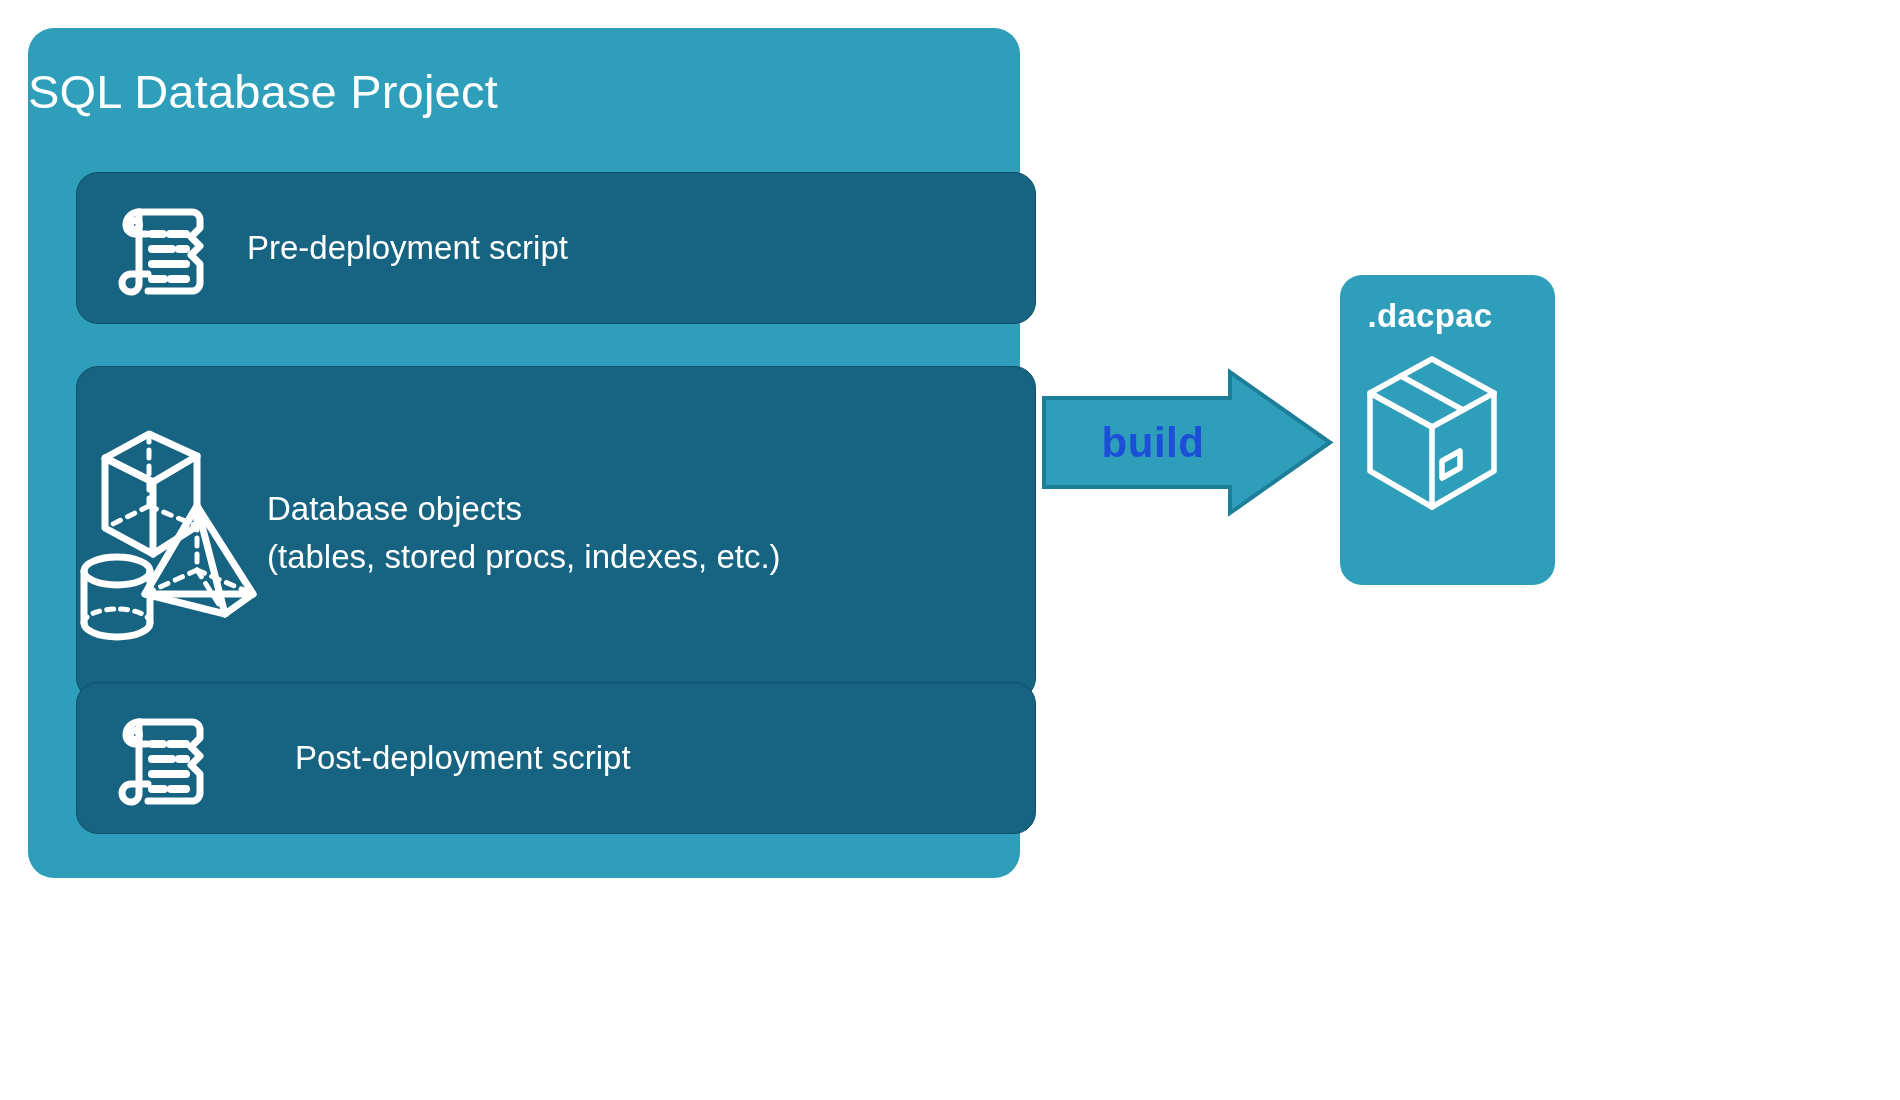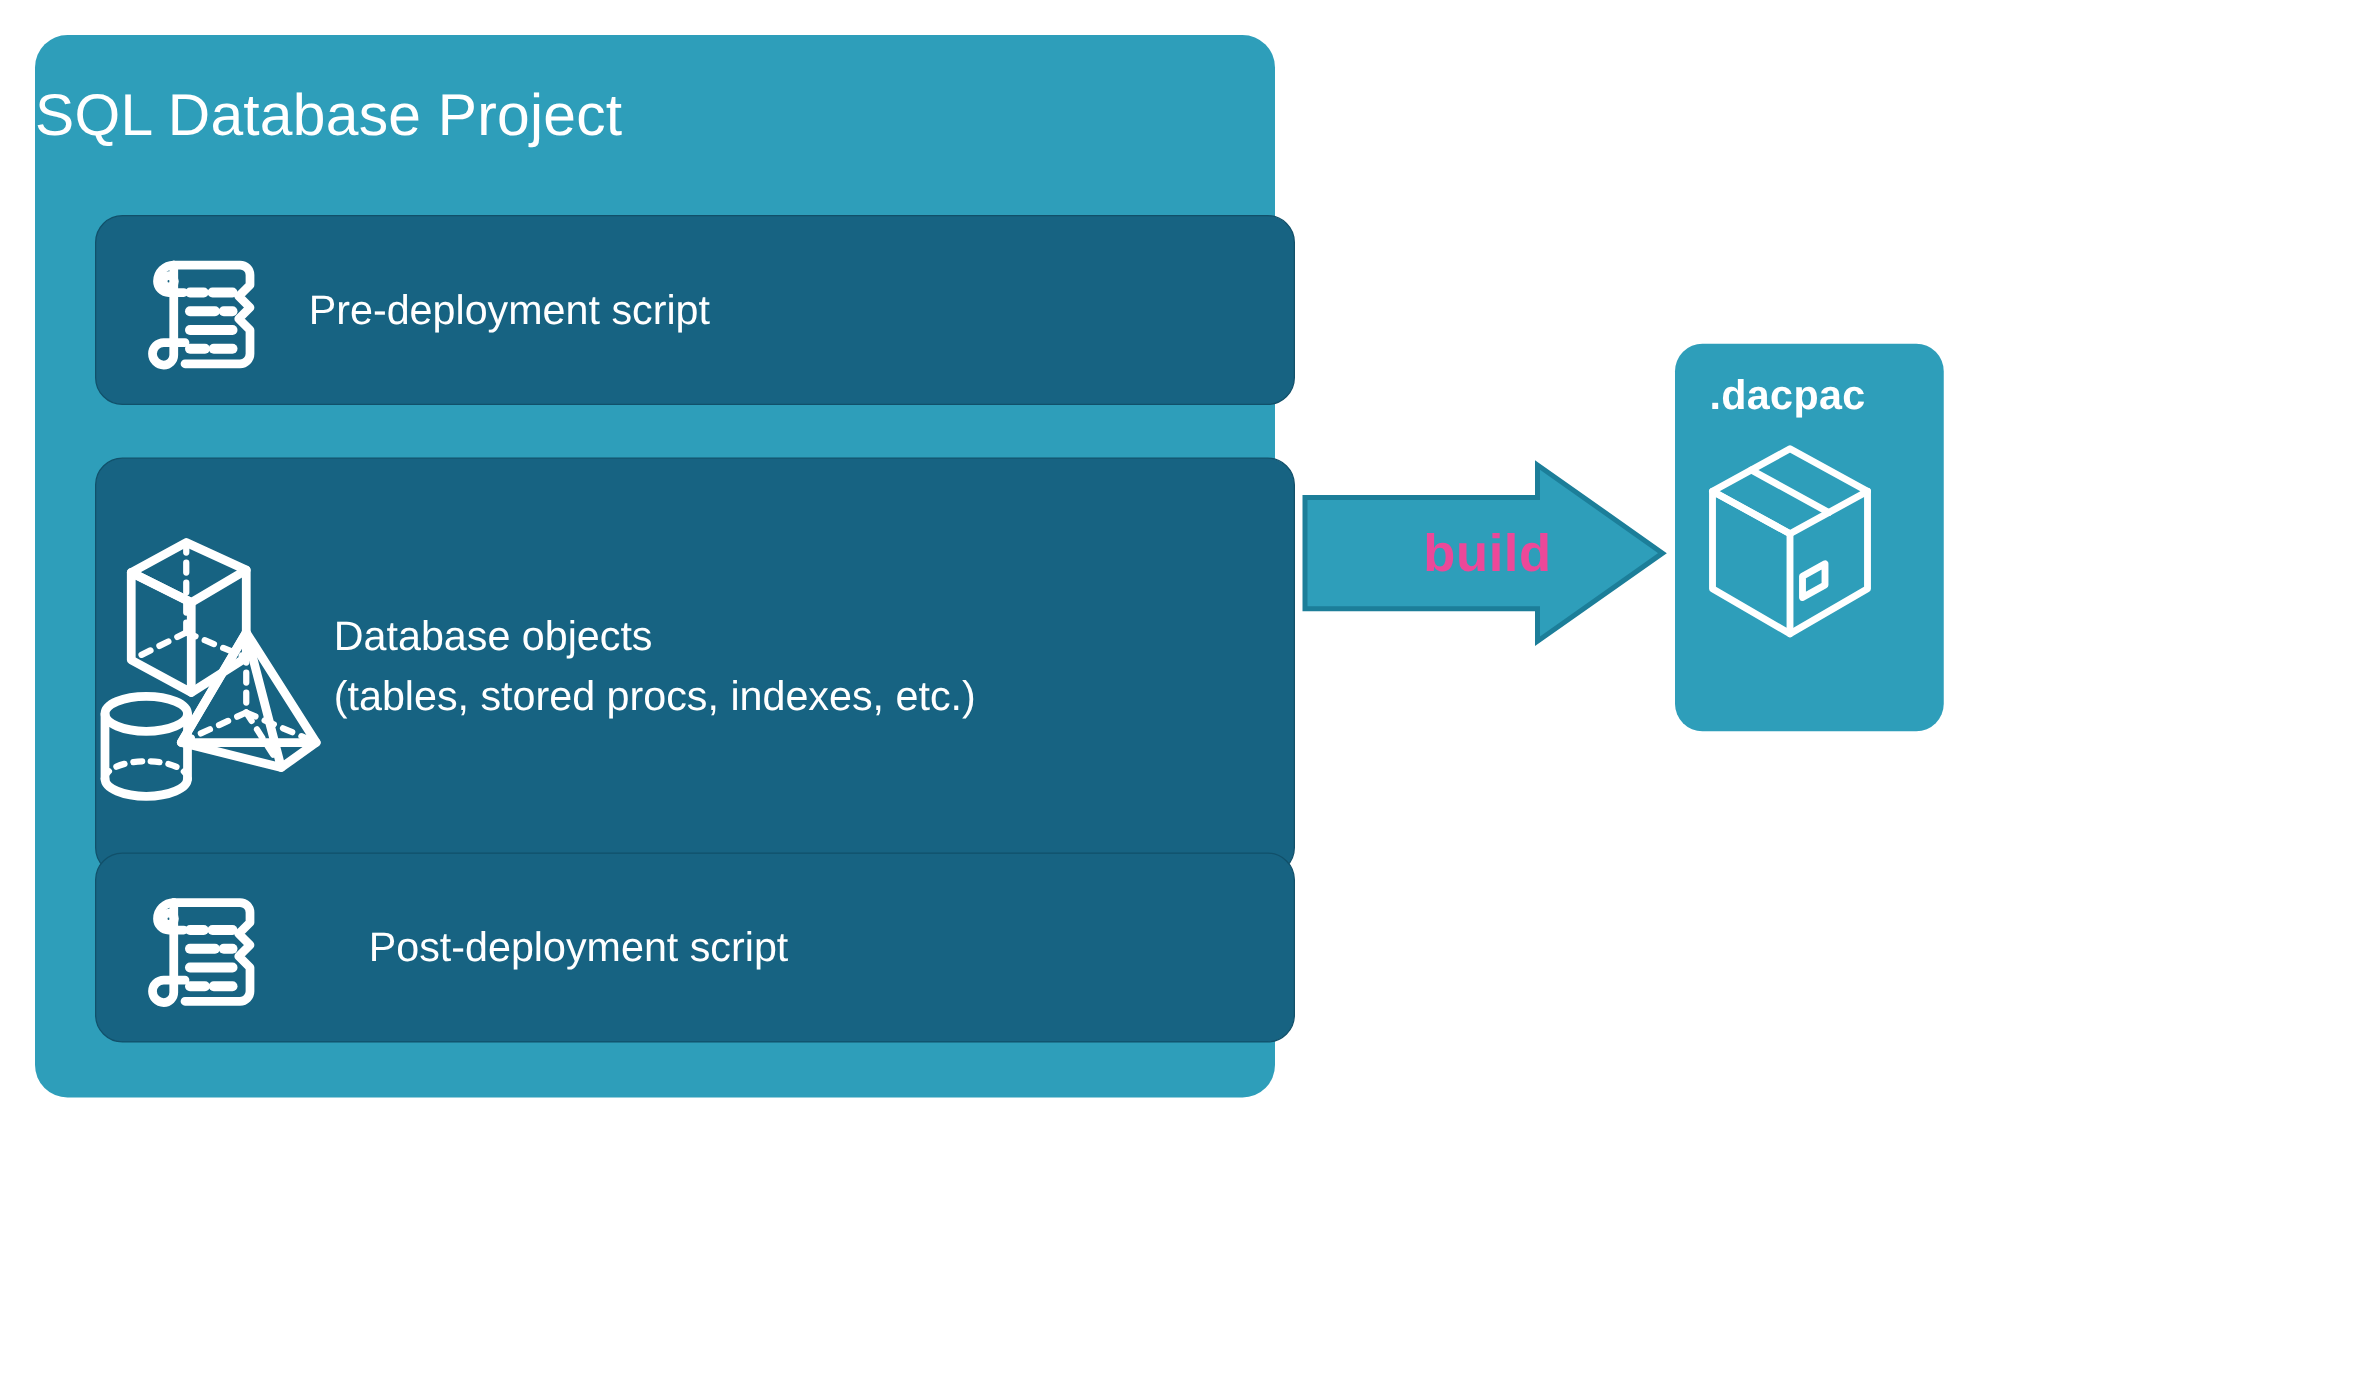--- a/index.html
+++ b/index.html
@@ -82,25 +82,24 @@
     left: 1042px; top: 370px;
     width: 290px; height: 145px;
   }
   .build-arrow .build-text {
     position: absolute;
     left: 0; top: 0;
     width: 222px; height: 145px;
     display: flex;
     align-items: center;
     justify-content: center;
-    color: #ec4899;
+    color: #1d4ed8;
     font-size: 42px;
     font-weight: bold;
     letter-spacing: 0.5px;
-    padding-left: 37px;
   }
 
   
   .dacpac-panel {
     position: absolute;
     left: 1340px; top: 275px;
     width: 215px; height: 310px;
     background: #2E9EBA;
     border-radius: 22px;
     box-sizing: border-box;

